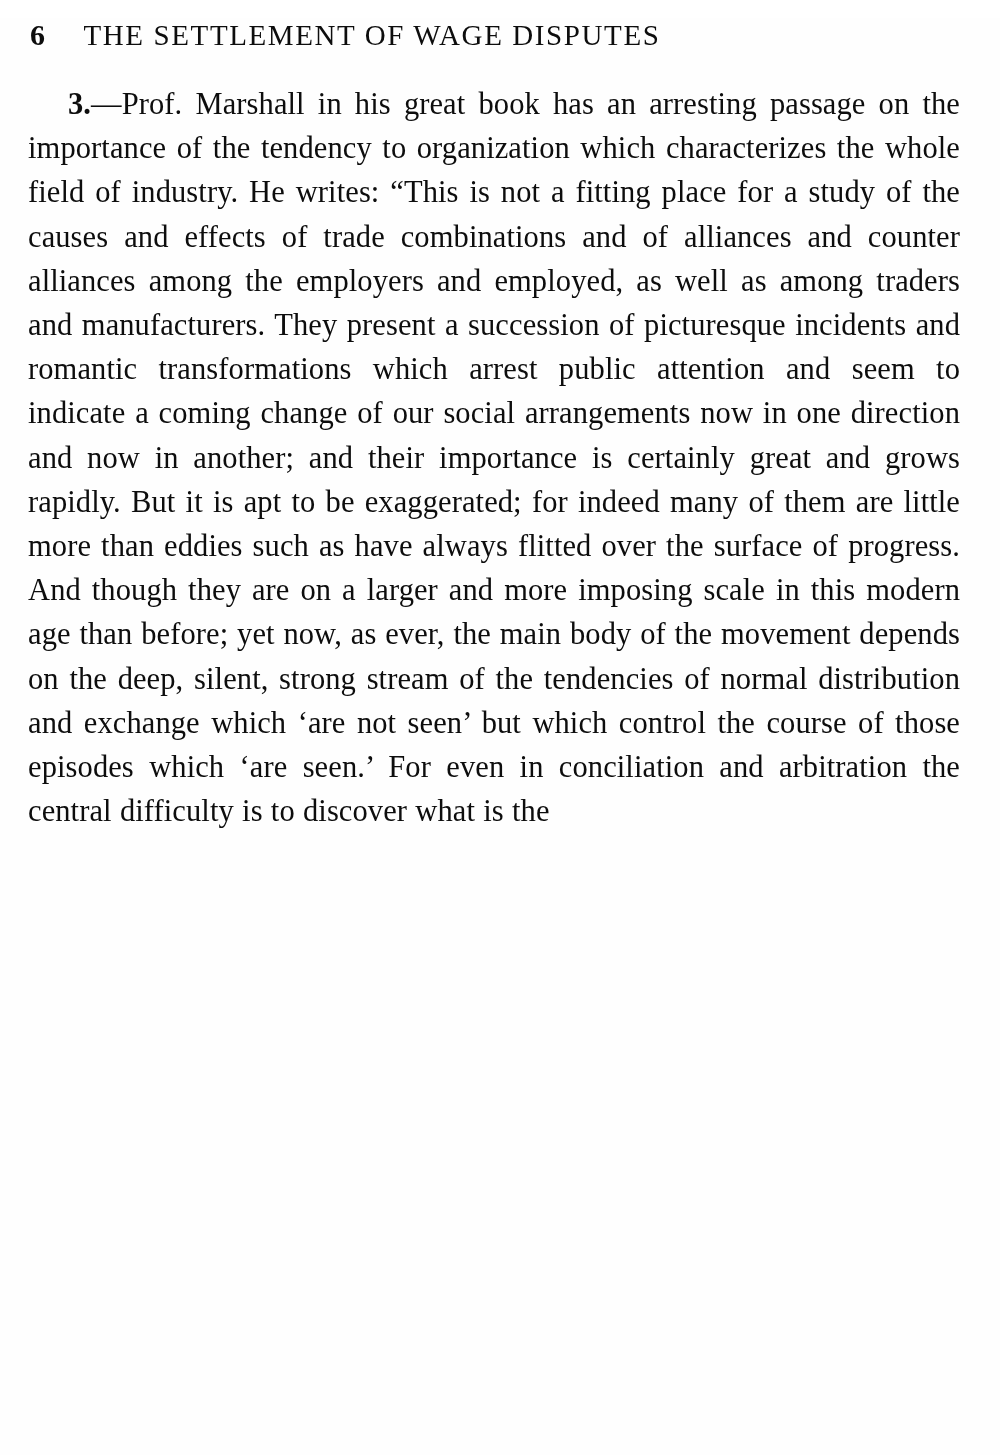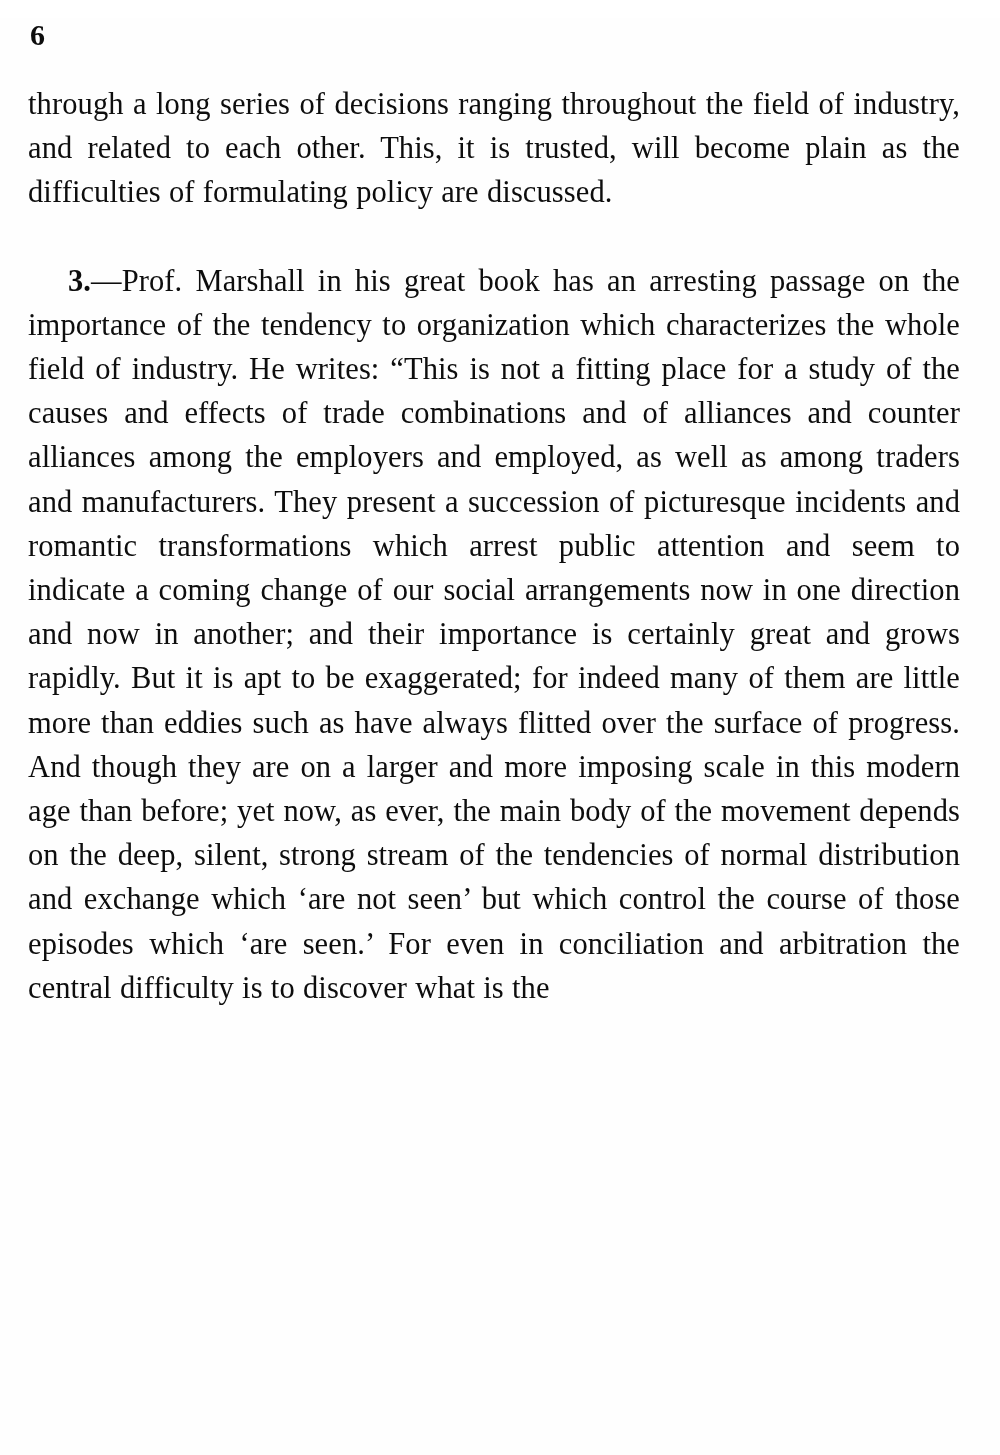--- a/index.html
+++ b/index.html
@@ -63,23 +63,23 @@
     font-weight: bold;
   }
 </style>
 </head>
 <body>
 
 <div class="page">
 
   <div class="running-head">
     <span class="folio">6</span>
+    <span class="head-title">THE SETTLEMENT OF WAGE DISPUTES</span>
   </div>
 
   <div class="body-text">
 
-    <p class="para">through a long series of decisions ranging throughout the field of industry, and related to each other. This, it is trusted, will become plain as the difficulties of formulating policy are discussed.</p>
 
     <p class="para indent"><span class="secnum">3.</span><span>—Prof. Marshall in his great book has an arresting passage on the importance of the tendency to organization which characterizes the whole field of industry.  He writes:  “This is not a fitting place for a study of the causes and effects of trade combinations and of alliances and counter alliances among the employers and employed, as well as among traders and manufacturers.  They present a succession of picturesque incidents and romantic transformations which arrest public attention and seem to indicate a coming change of our social arrangements now in one direction and now in another; and their importance is certainly great and grows rapidly.  But it is apt to be exaggerated; for indeed many of them are little more than eddies such as have always flitted over the surface of progress.  And though they are on a larger and more imposing scale in this modern age than before; yet now, as ever, the main body of the movement depends on the deep, silent, strong stream of the tendencies of normal distribution and exchange which ‘are not seen’ but which control the course of those episodes which ‘are seen.’  For even in conciliation and arbitration the central difficulty is to discover what is the</span></p>
 
   </div>
 
 </div>
 
 </body></html>

